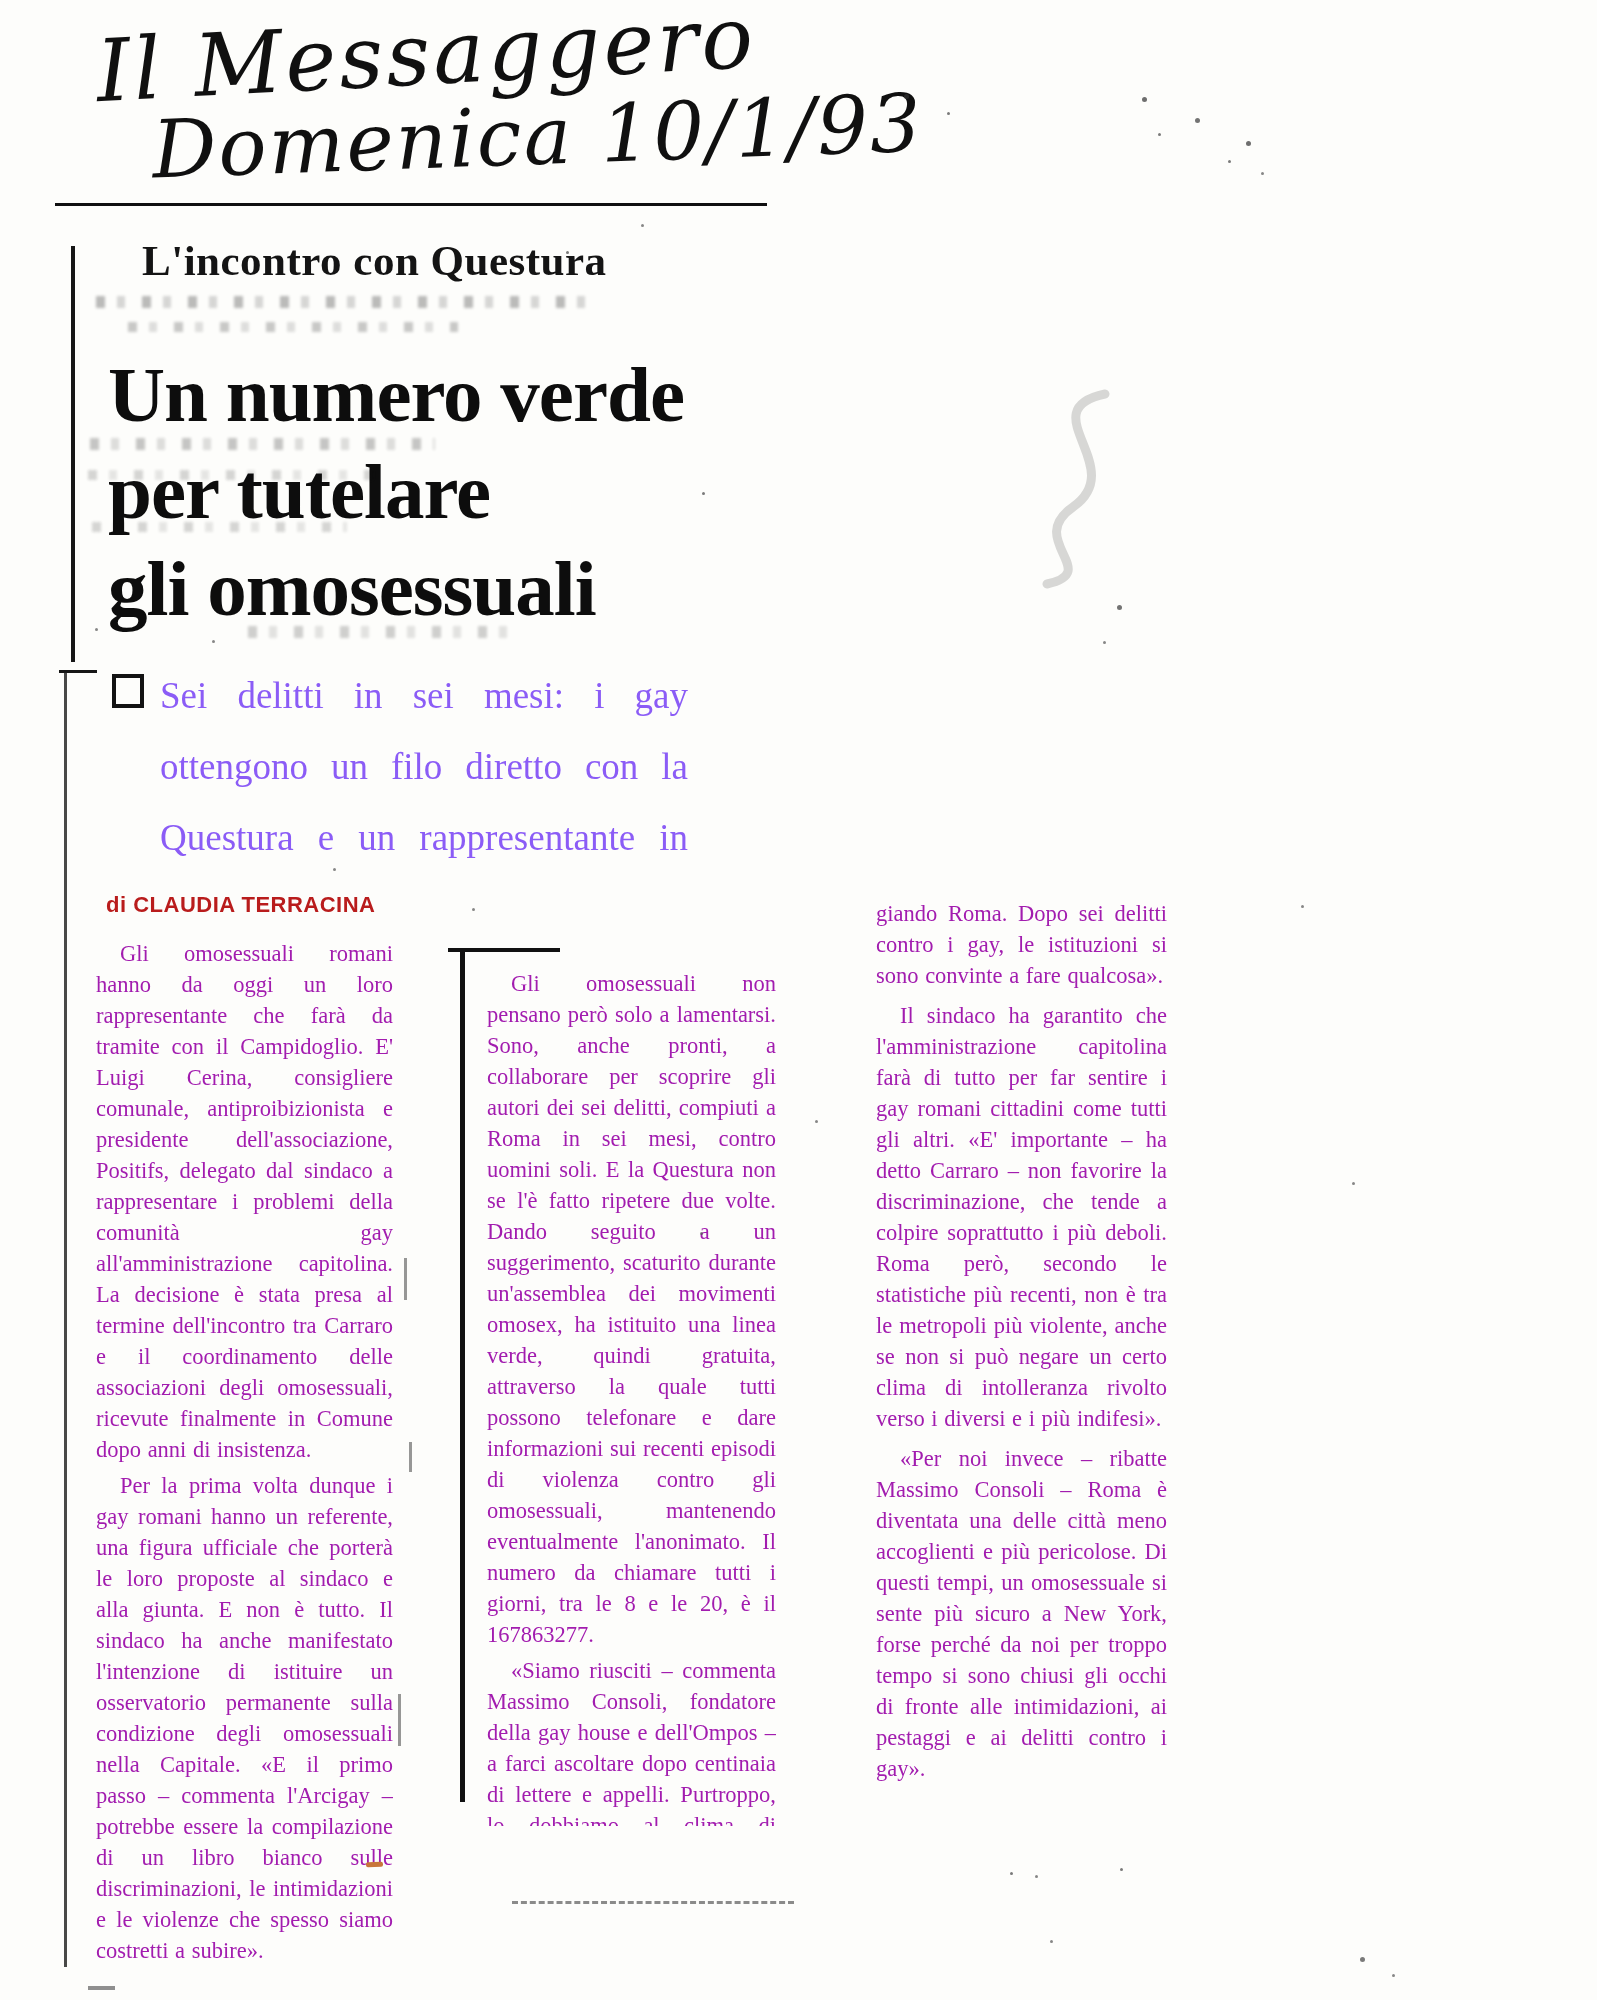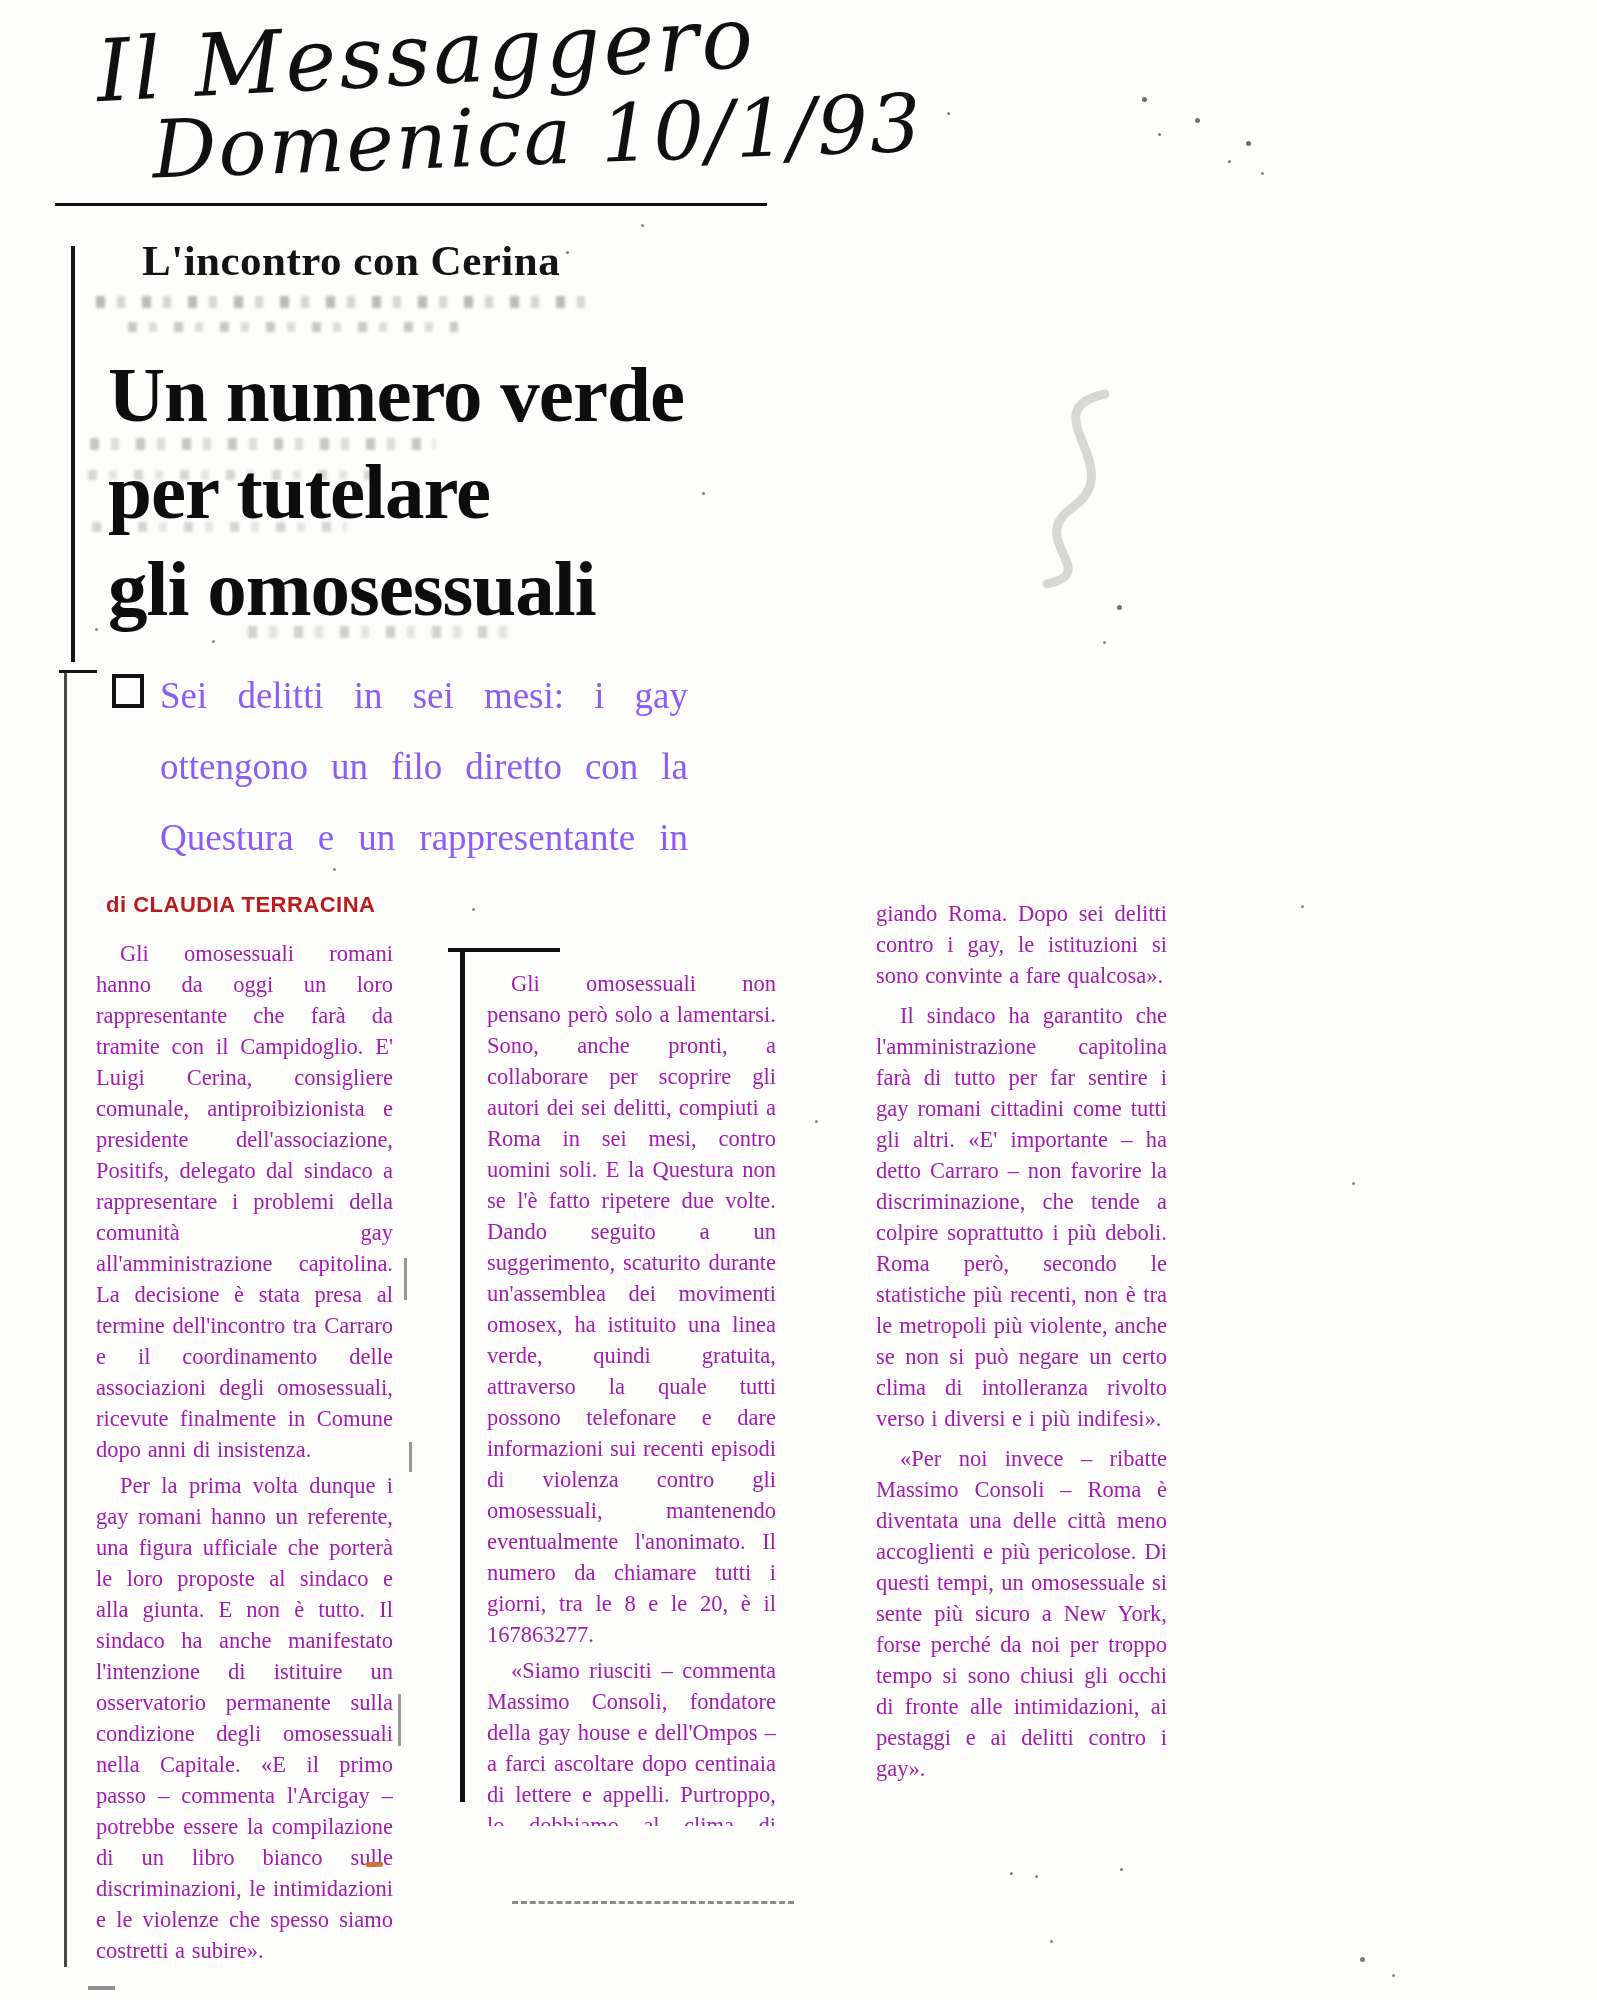--- a/index.html
+++ b/index.html
@@ -109,21 +109,21 @@
 <div class="page">
 
   <div class="handw hw1">Il Messaggero</div>
   <div class="handw hw2">Domenica 10/1/93</div>
   <div class="rule-top"></div>
 
   <div class="vrule-a"></div>
   <div class="tick-b"></div>
   <div class="vrule-b"></div>
 
-  <div class="kicker">L'incontro con Cerina</div>
+  <div class="kicker">L'incontro con Questura</div>
   <div class="headline">
     <div>Un numero verde</div>
     <div>per tutelare</div>
     <div>gli omosessuali</div>
   </div>
 
   <span class="sq-bullet"></span>
   <div class="standfirst">Sei delitti in sei mesi: i gay ottengono un filo diretto con la Questura e un rappresentante in Comune, Luigi Cerina</div>
 
   <div class="byline">di CLAUDIA TERRACINA</div>

